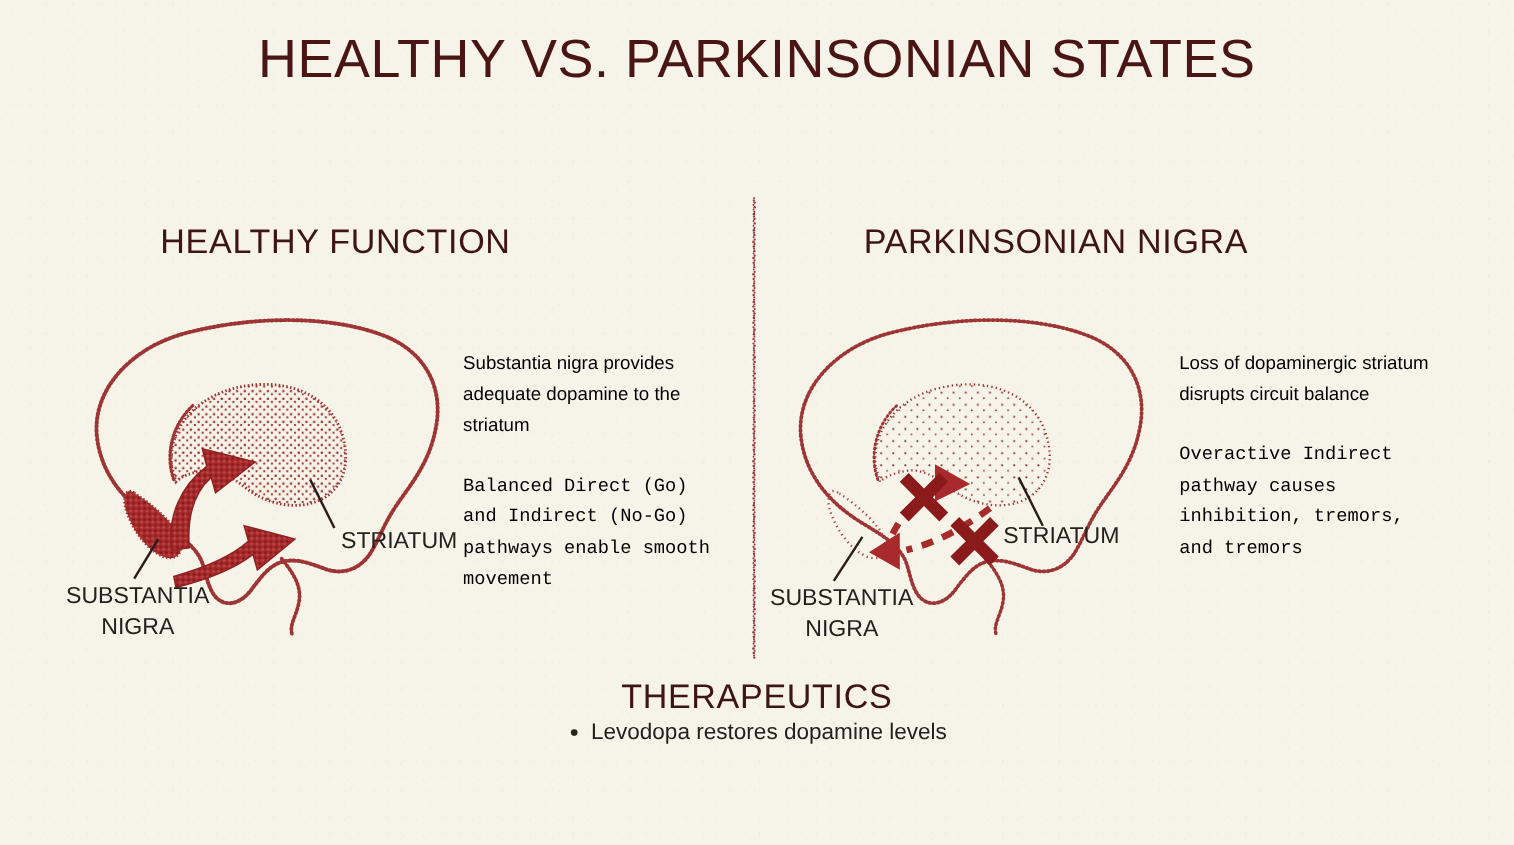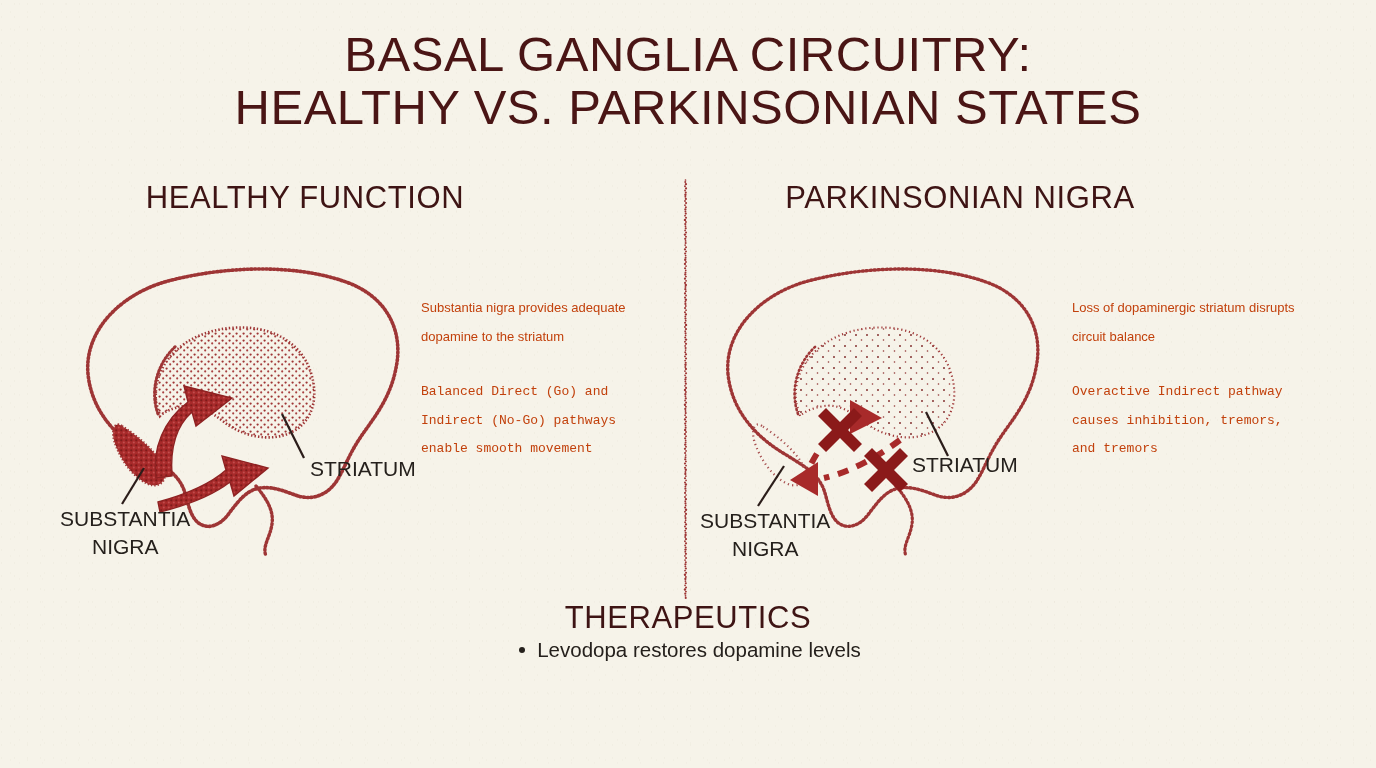--- a/index.html
+++ b/index.html
@@ -33,21 +33,21 @@
     font-weight:400;
     font-stretch:semi-condensed;
   }
   .title .l2 { display:block; }
 
   .divider {
     position:absolute; left:684px; top:180px;
     width:3px; height:420px;
   }
 
-  .panel { position:absolute; top:180px; }
+  .panel { position:absolute; top:202px; }
   .panel.left  { left:60px;  width:610px; }
   .panel.right { left:700px; width:660px; }
 
   .panel-head {
     text-align:center;
     font-size:31px;
     letter-spacing:.6px;
     color:#3e1414;
     font-weight:400;
   }
@@ -55,30 +55,30 @@
   .panel.right .panel-head { width:480px; margin-left:20px; }
 
   .panel-body { display:flex; margin-top:18px; }
 
   .brainwrap { position:relative; }
   .brainwrap.l { width:355px; }
   .brainwrap.r { width:370px; }
 
   .notes { padding-top:60px; }
   .notes p {
-    font-size:13px;
+    font-size:17px;
     line-height:28.5px;
-    color:#c2410c;
+    color:#000000;
   }
   .notes p + p { margin-top:27px;font-family:Liberation Mono, monospace; }
   .notes.l { width:240px; margin-left:6px; }
   .notes.r { width:235px; margin-left:2px; }
 
   .footer {
-    position:absolute; left:0; right:0; top:600px; text-align:center;
+    position:absolute; left:0; right:0; top:616px; text-align:center;
   }
   .footer h2 {
     font-size:31px; font-weight:400; letter-spacing:.6px; color:#3e1414;
   }
   .footer ul {
     list-style:none; display:inline-block; text-align:left; 
   }
   .footer li {
     font-size:20.5px; line-height:28px; color:#25201c; position:relative; padding-left:22px;
   }
@@ -87,21 +87,20 @@
     width:6px; height:6px; border-radius:50%; background:#25201c;
   }
   svg { display:block; overflow:visible; }
 </style>
 </head>
 <body>
 
 <div id="grain"></div>
 
 <div class="title">
-  <span>BASAL GANGLIA CIRCUITRY:</span>
   <span class="l2">HEALTHY VS. PARKINSONIAN STATES</span>
 </div>
 
 <div class="divider">
   <svg width="3" height="420" viewBox="0 0 3 420" aria-hidden="true">
     <g id="divider-dots" fill="#9e3535">
         <circle cx="1.50" cy="0.00" r="0.85"></circle>
         <circle cx="1.27" cy="2.10" r="1.00"></circle>
         <circle cx="1.92" cy="4.20" r="1.14"></circle>
         <circle cx="0.97" cy="6.30" r="0.94"></circle>

